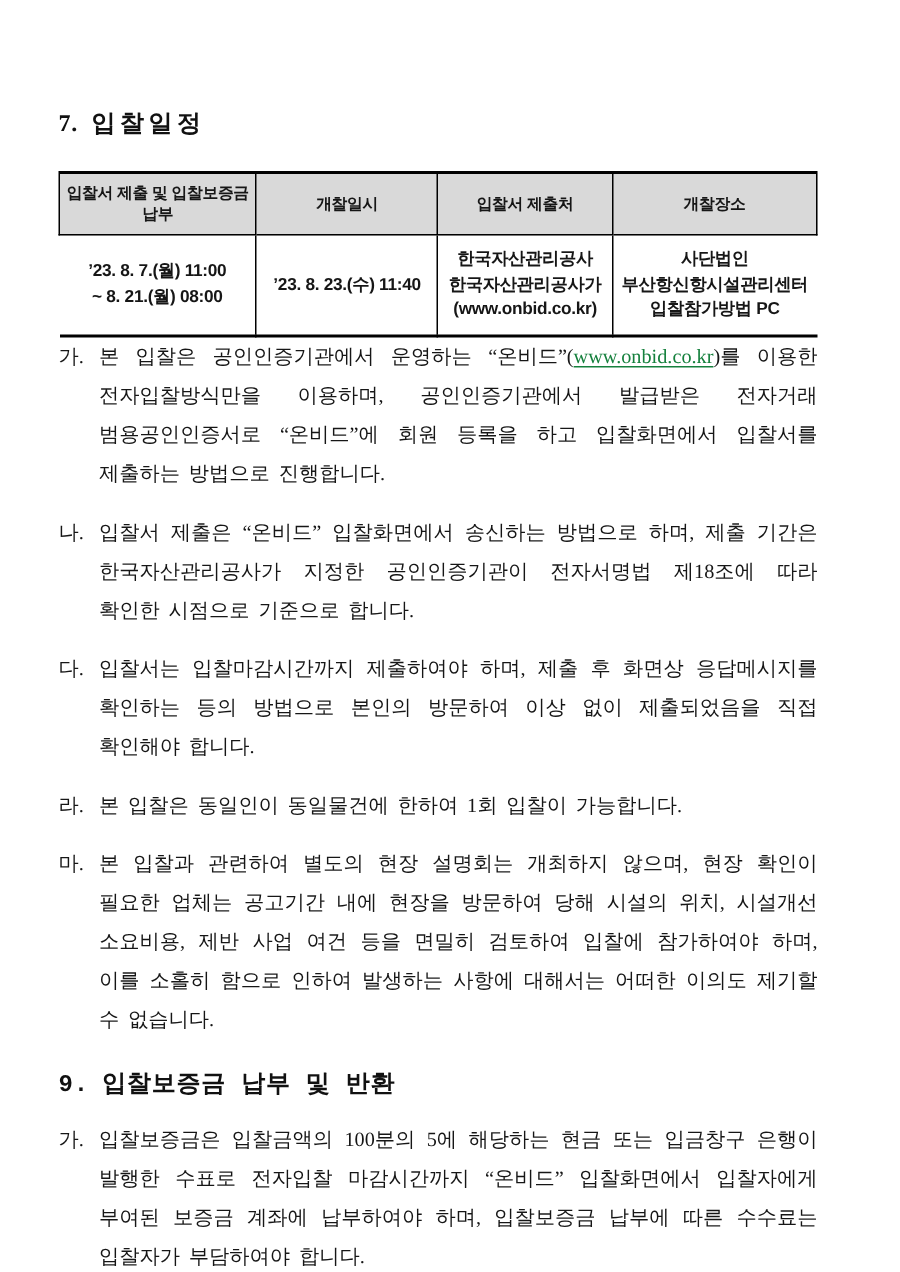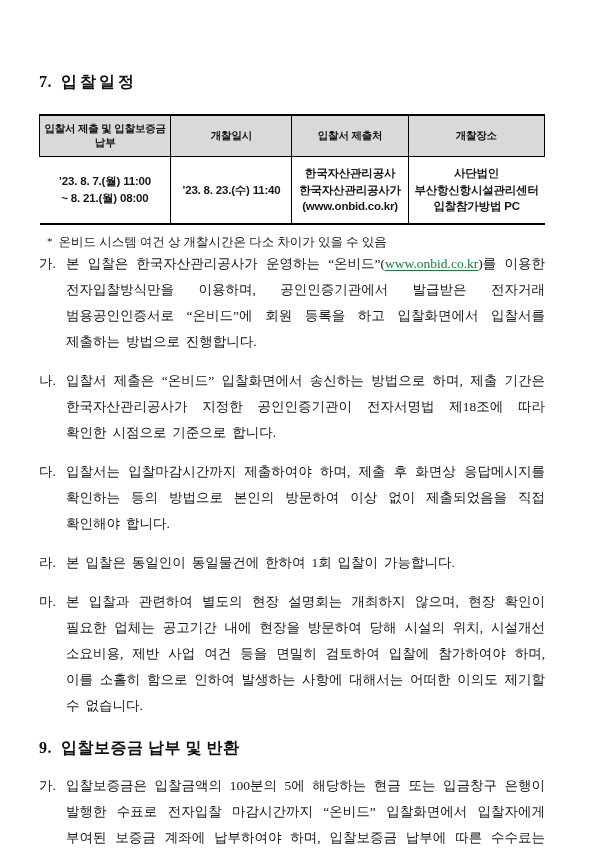--- a/index.html
+++ b/index.html
@@ -19,21 +19,21 @@
     margin:0;
     font-size:16px;
     font-weight:bold;
     color:#111;
     letter-spacing:0.5px;
   }
   h2.sec .num{margin-right:9px;}
   h2.sec .ttl.spread{letter-spacing:3px;}
   h2#sec7{margin-bottom:21px;}
   h2#sec8{margin-top:17px;margin-bottom:15px;}
-  h2#sec9{margin-top:19px;margin-bottom:14px;}
+  h2#sec9{margin-top:19px;margin-bottom:14px;font-family:Liberation Mono, monospace;}
 
   
   table.sched{
     width:100%;
     border-collapse:collapse;
     border-top:2.5px solid #000;
     border-bottom:2.5px solid #000;
     font-family:"Liberation Sans","DejaVu Sans",sans-serif;
     table-layout:fixed;
   }
@@ -133,29 +133,26 @@
         </td>
         <td>
           <span class="cell-line">사단법인</span>
           <span class="cell-line">부산항신항시설관리센터</span>
           <span class="cell-line">입찰참가방법 PC</span>
         </td>
       </tr>
     </tbody>
   </table>
 
-  <p class="note">
-    <span class="marker">*</span><span>온비드 시스템 여건 상 개찰시간은 다소 차이가 있을 수 있음</span>
-  </p>
 
 
   <div class="items">
     <div class="li">
       <span class="label">가.</span>
-      <span class="body"><span>본 입찰은 한국자산관리공사가 운영하는 “온비드”(</span><span class="link">www.onbid.co.kr</span><span>)를 이용한 전자입찰방식만을 이용하며, 공인인증기관에서 발급받은 전자거래 범용공인인증서로 “온비드”에 회원 등록을 하고 입찰화면에서 입찰서를 제출하는 방법으로 진행합니다.</span></span>
+      <span class="body"><span>본 입찰은 공인인증기관에서 운영하는 “온비드”(</span><span class="link">www.onbid.co.kr</span><span>)를 이용한 전자입찰방식만을 이용하며, 공인인증기관에서 발급받은 전자거래 범용공인인증서로 “온비드”에 회원 등록을 하고 입찰화면에서 입찰서를 제출하는 방법으로 진행합니다.</span></span>
     </div>
     <div class="li">
       <span class="label">나.</span>
       <span class="body">입찰서 제출은 “온비드” 입찰화면에서 송신하는 방법으로 하며, 제출 기간은 한국자산관리공사가 지정한 공인인증기관이 전자서명법 제18조에 따라 확인한 시점으로 기준으로 합니다.</span>
     </div>
     <div class="li">
       <span class="label">다.</span>
       <span class="body">입찰서는 입찰마감시간까지 제출하여야 하며, 제출 후 화면상 응답메시지를 확인하는 등의 방법으로 본인의 방문하여 이상 없이 제출되었음을 직접 확인해야 합니다.</span>
     </div>
     <div class="li">

